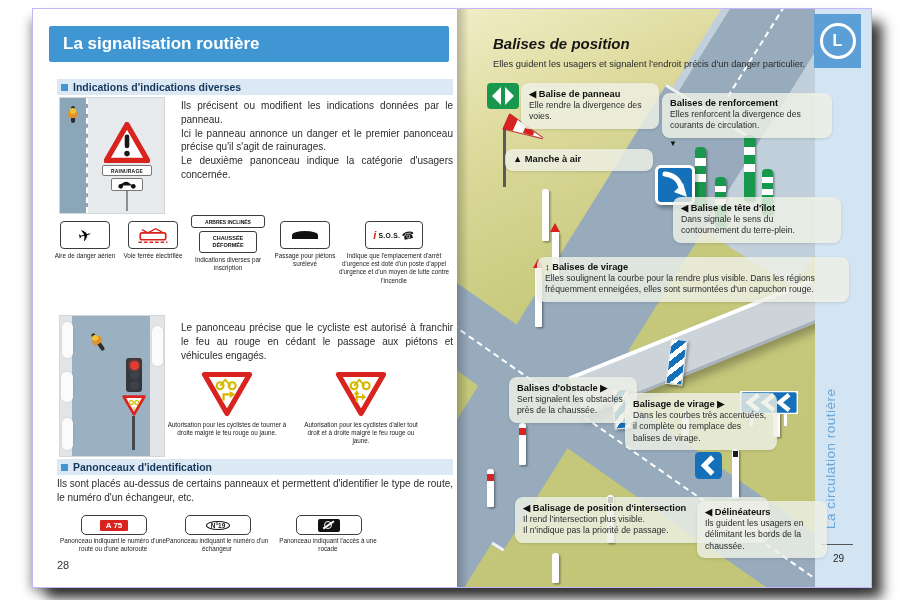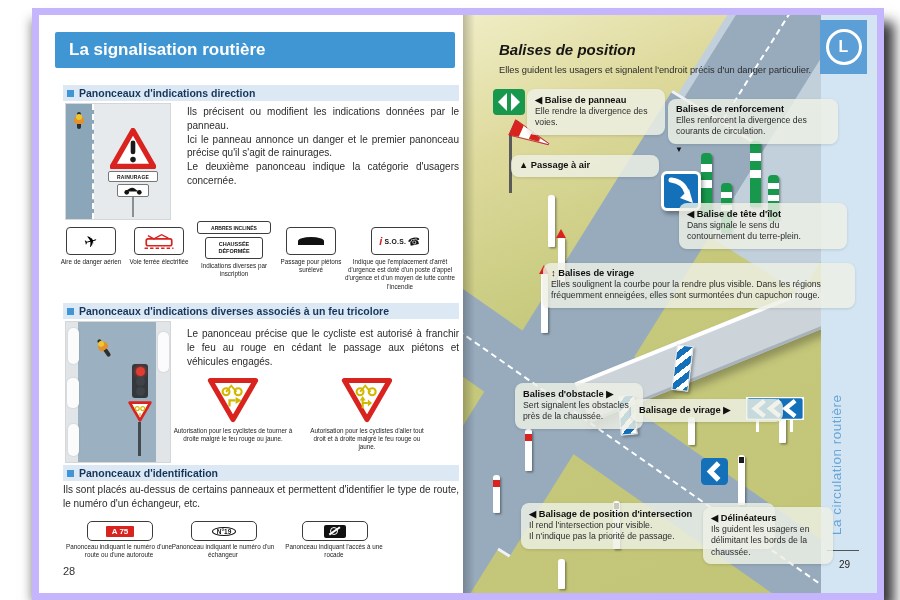--- a/index.html
+++ b/index.html
@@ -1,20 +1,20 @@
 <!DOCTYPE html>
 <html><head>
 <meta charset="utf-8">
 <style>
   html,body{margin:0;padding:0;background:#fff;}
   .stage{position:relative;width:900px;height:600px;background:#fff;overflow:hidden;
          font-family:"Liberation Sans",sans-serif;}
   .book{position:absolute;left:32px;top:8px;width:838px;height:578px;background:#bef264;
         box-shadow:12px 12px 12px -2px rgba(38,38,38,.92), -5px 7px 10px -4px rgba(38,38,38,.5);
-        border:7px solid #c4b5fd;}
+        border:1px solid #c4b5fd;}
   
   .page-left{position:absolute;left:0;top:0;width:424px;height:578px;background:#fff;}
   .lp-header{position:absolute;left:16px;top:17px;width:400px;height:36px;background:#3f96d2;
              border-radius:2px;color:#fff;font-weight:bold;font-size:17px;display:flex;
              align-items:center;padding-left:14px;box-sizing:border-box;}
   .sec-h{position:absolute;left:24px;width:396px;height:16px;background:#dce9f5;display:flex;
          align-items:center;font-size:10.5px;font-weight:bold;color:#15365a;}
   .sec-h .sq{width:7px;height:7px;background:#3f96d2;margin:0 5px 0 4px;}
   .para{position:absolute;font-size:10px;line-height:1.38;color:#2b2b2b;margin:0;
         text-align:justify;white-space:pre-line;}
@@ -97,21 +97,21 @@
 <body>
 
 <div class="stage">
  <div class="book">
 
   <div class="page-left">
     <div class="lp-header">La signalisation routière</div>
 
     <div class="sec-h" style="top:70px">
       <span class="sq"></span>
-      <span>Panonceaux d'indications direction</span>
+      <span>Indications d'indications diverses</span>
     </div>
 
     <div class="illus" style="top:88px;height:117px">
       <div class="moto-lane"></div>
       <div class="mini-rider" style="left:7px;top:8px;width:12px;height:18px">
         <div class="wheelbar"></div>
             <div class="body"></div>
             <div class="helmet"></div>
       </div>
       <svg style="position:absolute;left:44px;top:24px" width="46" height="41" viewBox="0 0 60 53">
@@ -166,24 +166,20 @@
     </div>
     <div class="icon-col" style="left:300px;top:212px;width:122px">
       <div class="icon-box" style="width:56px">
         <span class="sos-i">i</span>
         <span class="sos-t">S.O.S.</span>
         <span class="sos-ph">☎</span>
       </div>
       <div class="icon-cap">Indique que l'emplacement d'arrêt d'urgence est doté d'un poste d'appel d'urgence et d'un moyen de lutte contre l'incendie</div>
     </div>
 
-    <div class="sec-h" style="top:288px">
-      <span class="sq"></span>
-      <span>Panonceaux d'indications diverses associés à un feu tricolore</span>
-    </div>
 
     <div class="illus" style="top:306px;height:142px;background:#9bb0c0">
       <div style="position:absolute;left:0;top:0;width:12px;height:100%;background:#e2e5e8"></div>
       <div style="position:absolute;right:0;top:0;width:14px;height:100%;background:#e2e5e8"></div>
       <div class="curb" style="left:2px;top:6px;width:11px;height:36px"></div>
       <div class="curb" style="left:1px;top:56px;width:12px;height:30px"></div>
       <div class="curb" style="left:2px;top:102px;width:11px;height:32px"></div>
       <div class="curb" style="right:1px;top:10px;width:11px;height:40px"></div>
       <div class="mini-rider" style="left:32px;top:16px;width:12px;height:20px;transform:rotate(-35deg)">
         <div class="wheelbar" style="height:20px"></div>
@@ -334,40 +330,41 @@
     <div class="co" style="left:64px;top:74px;width:122px">
       <div class="t">◀ Balise de panneau</div>
       <div class="x">Elle rendre la divergence des voies.</div>
     </div>
     <div class="co" style="left:205px;top:84px;width:154px">
       <div class="t">Balises de renforcement</div>
       <div class="x">Elles renforcent la divergence des courants de circulation.</div>
     </div>
     <div class="pointer" style="left:212px;top:130px">▼</div>
     <div class="co" style="left:48px;top:140px;width:132px">
-      <div class="t">▲ Passage à air</div>
+      <div class="t">▲ Manche à air</div>
     </div>
     <div class="co" style="left:216px;top:188px;width:152px">
       <div class="t">◀ Balise de tête d'îlot</div>
       <div class="x">Dans signale le sens du contournement du terre-plein.</div>
     </div>
     <div class="co" style="left:80px;top:248px;width:296px">
       <div class="t">↕ Balises de virage</div>
       <div class="x">Elles soulignent la courbe pour la rendre plus visible. Dans les régions fréquemment enneigées, elles sont surmontées d'un capuchon rouge.</div>
     </div>
     <div class="co" style="left:52px;top:368px;width:112px">
       <div class="t">Balises d'obstacle ▶</div>
       <div class="x">Sert signalent les obstacles près de la chaussée.</div>
     </div>
     <div class="co" style="left:168px;top:384px;width:136px">
       <div class="t">Balisage de virage ▶</div>
+      <div class="x">Dans les courbes très accentuées, il complète ou remplace des balises de virage.</div>
     </div>
     <div class="co" style="left:58px;top:488px;width:238px">
       <div class="t">◀ Balisage de position d'intersection</div>
-      <div class="x">Il rend l'intersection pour visible.
+      <div class="x">Il rend l'intersection plus visible.
 Il n'indique pas la priorité de passage.</div>
     </div>
     <div class="co" style="left:240px;top:492px;width:114px">
       <div class="t">◀ Délinéateurs</div>
       <div class="x">Ils guident les usagers en délimitant les bords de la chaussée.</div>
     </div>
   </div>
 
  </div>
 </div>

